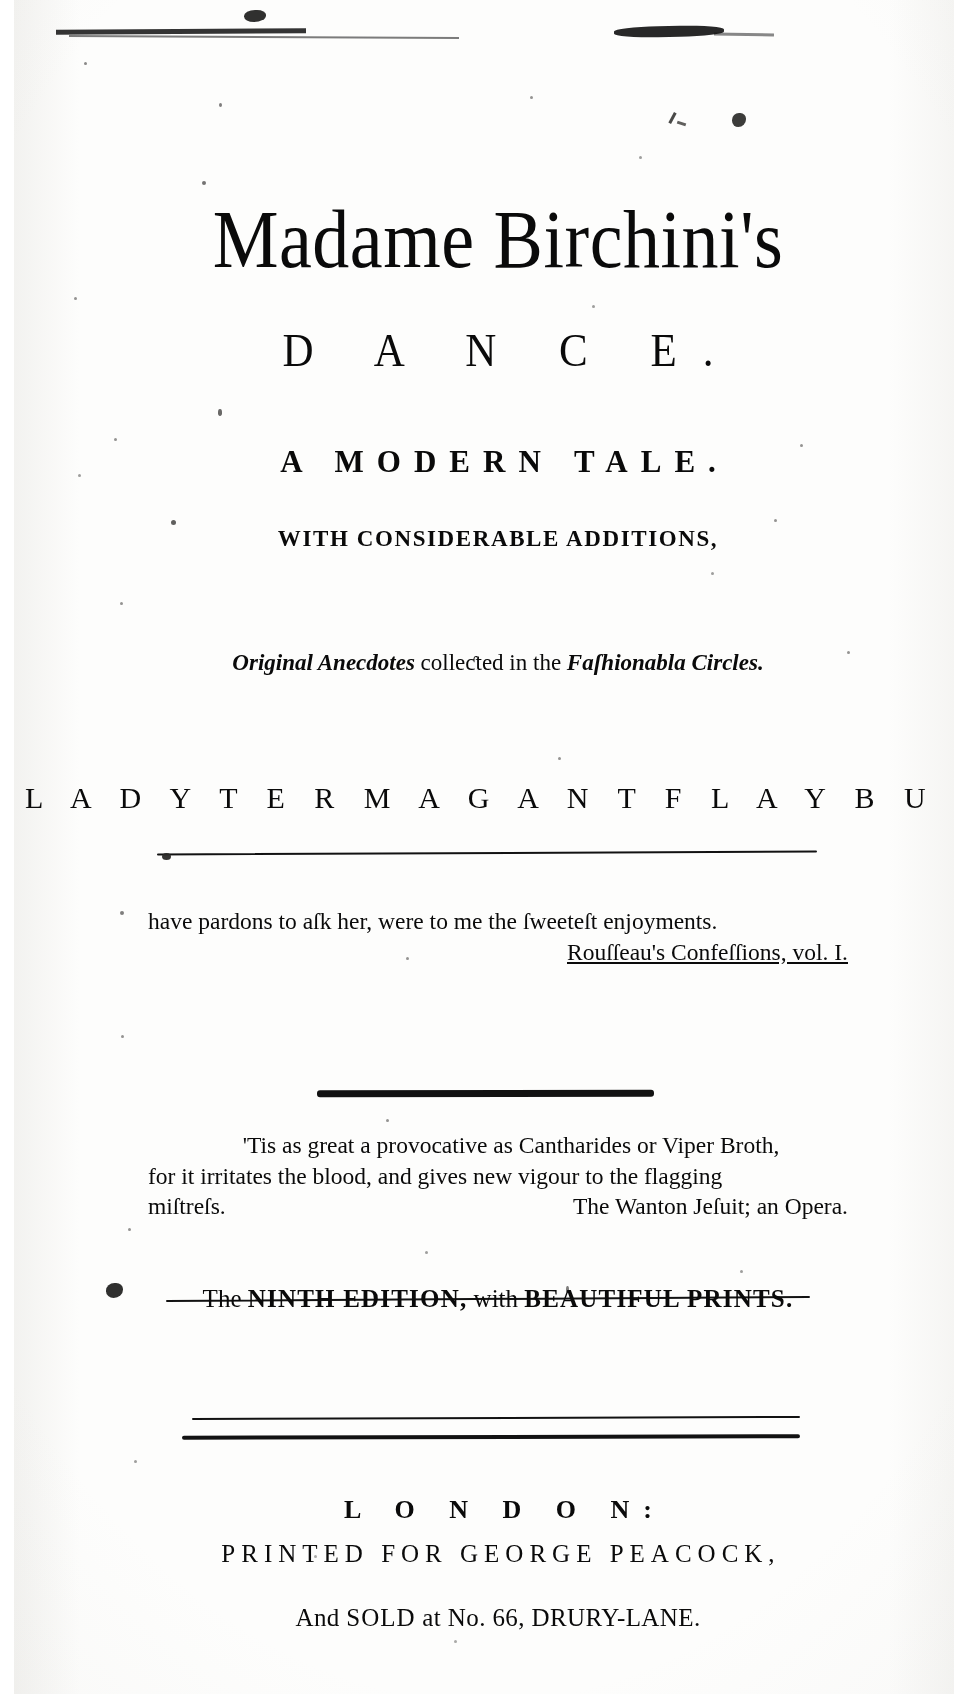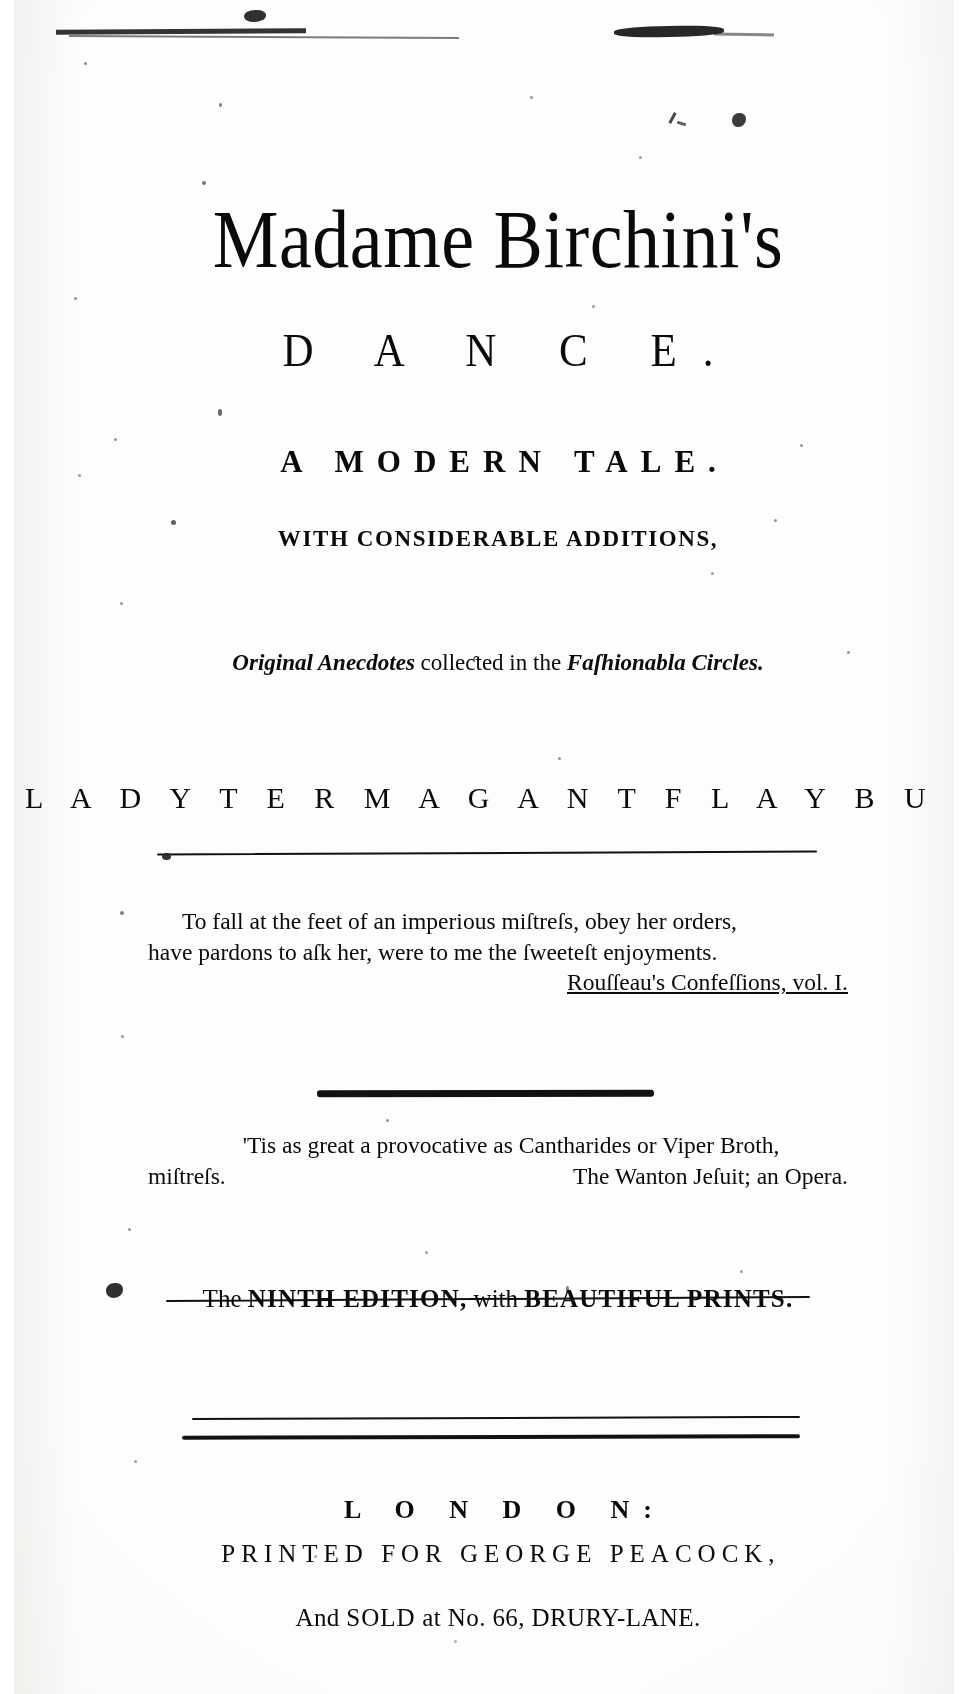--- a/index.html
+++ b/index.html
@@ -272,29 +272,29 @@
       <span class="it">Original Anecdotes</span><span> colleƈted in the </span><span class="it">Faſhionabla Circles.</span>
     </div>
 
 
     <div class="line line-author" style="top:783px;">L A D Y   T E R M A G A N T   F L A Y B U M.</div>
 
     <div class="rule rule-thin" style="left:143px; top:852px; width:660px; transform:rotate(-0.25deg);"></div>
     <div class="speck" style="left:148px; top:853px; width:9px; height:7px; opacity:.95;"></div>
 
     <div class="quote" style="left:134px; top:906px; width:700px;">
-      <p style="padding-left:34px;">To fall at the feet of an imperious miſtreſs,  obey her orders,</p>
       <p>have pardons to aſk her,  were to me the ſweeteſt enjoyments.</p>
       <p class="attrib">Rouſſeau's Confeſſions, vol. I.</p>
     </div>
 
     <div class="rule rule-thick" style="left:303px; top:1090px; width:337px; transform:rotate(-0.1deg);"></div>
 
     <div class="quote" style="left:134px; top:1130px; width:700px;">
       <p style="padding-left:26px;text-align:center;">'Tis as great a provocative as Cantharides or Viper Broth,</p>
+      <p>for  it irritates the blood,  and  gives  new  vigour to the flagging</p>
       <p>
         <span>miſtreſs.</span><span class="attrib-inline">The Wanton Jeſuit;  an Opera.</span>
       </p>
     </div>
 
     <div class="rule rule-thin" style="left:152px; top:1298px; width:644px; transform:rotate(-0.35deg);"></div>
 
     <div class="line line-edition" style="top:1286px;">
       <span>The </span><span class="caps">NINTH EDITION,</span><span> with </span><span class="caps">BEAUTIFUL PRINTS.</span>
     </div>

